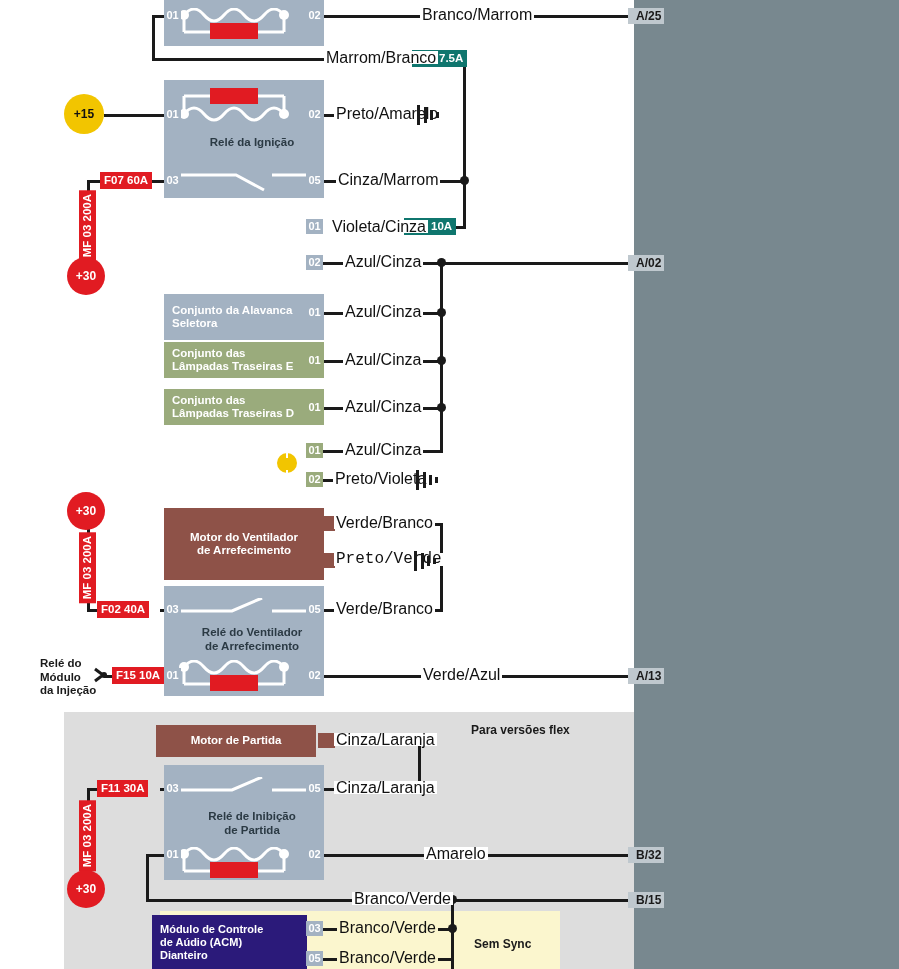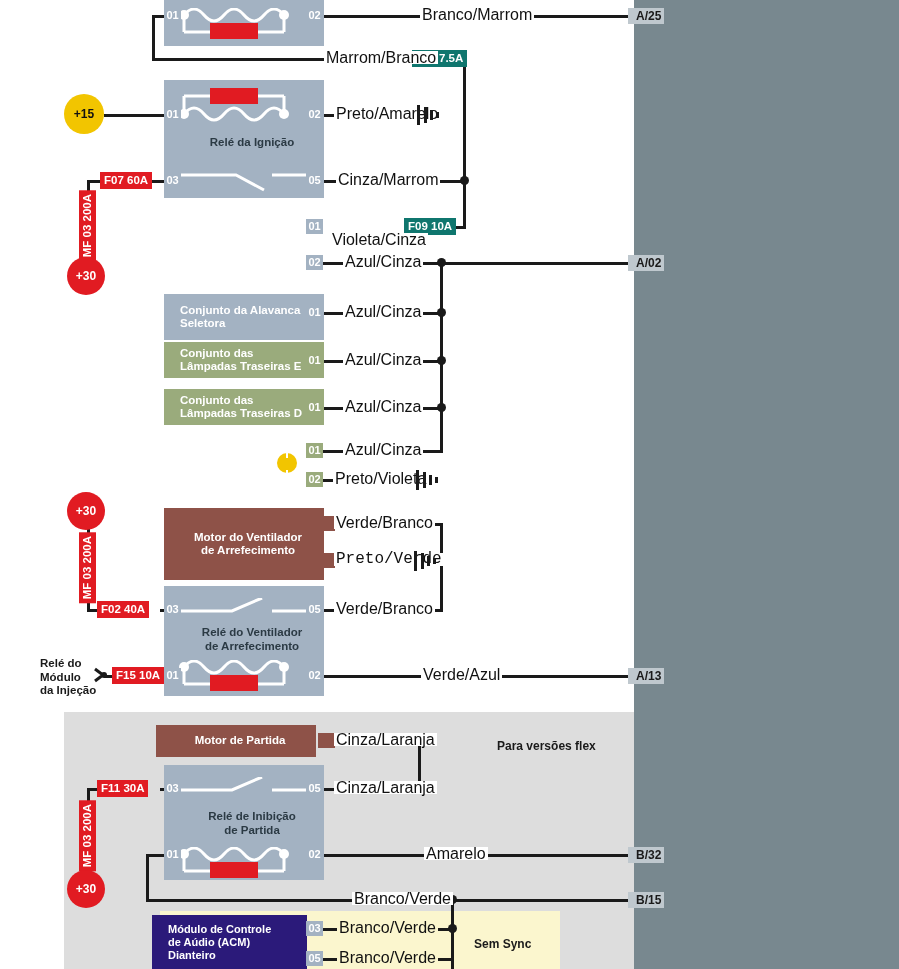--- a/index.html
+++ b/index.html
@@ -7,21 +7,21 @@
   body{font-family:"Liberation Sans",sans-serif;}
   #stage{position:relative;width:899px;height:969px;background:#ffffff;overflow:hidden;}
 
   
   .right-panel{position:absolute;background:#78888F;}
   .flex-zone{position:absolute;background:#DDDDDD;}
   .sync-zone{position:absolute;background:#FBF6CE;}
 
   
   .box{position:absolute;box-sizing:border-box;display:flex;align-items:center;
-       color:#ffffff;font-weight:bold;font-size:11.5px;line-height:13.5px;padding-left:8px;}
+       color:#ffffff;font-weight:bold;font-size:11.5px;line-height:13.5px;}
   .box .lbl{padding:0 8px;white-space:pre-line;}
   .box.center .lbl{width:100%;text-align:center;}
   .c-relay{background:#A3B2C2;color:#2b3a44;}
   .c-blue{background:#0C93DC;}
   .c-slate{background:#A3B2C2;}
   .c-olive{background:#9AAB7C;}
   .c-brown{background:#8E5248;}
   .c-navy{background:#2B1A7A;}
 
   
@@ -308,21 +308,21 @@
 
   <div class="pwr y" style="left:64px;top:94px;width:40px;height:40px;">+15</div>
   <div class="pwr r" style="left:67px;top:257px;width:38px;height:38px;">+30</div>
   <div class="pwr r" style="left:67px;top:492px;width:38px;height:38px;">+30</div>
   <div class="pwr r" style="left:67px;top:870px;width:38px;height:38px;">+30</div>
 
   <div class="wlbl" style="left:420px;top:8px;">Branco/Marrom</div>
   <div class="wlbl" style="left:324px;top:51px;">Marrom/Branco</div>
   <div class="wlbl" style="left:334px;top:107px;">Preto/Amarelo</div>
   <div class="wlbl" style="left:336px;top:173px;">Cinza/Marrom</div>
-  <div class="wlbl" style="left:330px;top:233px;">Violeta/Cinza</div>
+  <div class="wlbl" style="left:330px;top:220px;">Violeta/Cinza</div>
   <div class="wlbl" style="left:343px;top:255px;">Azul/Cinza</div>
   <div class="wlbl" style="left:343px;top:305px;">Azul/Cinza</div>
   <div class="wlbl" style="left:343px;top:353px;">Azul/Cinza</div>
   <div class="wlbl" style="left:343px;top:400px;">Azul/Cinza</div>
   <div class="wlbl" style="left:343px;top:443px;">Azul/Cinza</div>
   <div class="wlbl" style="left:333px;top:472px;">Preto/Violeta</div>
   <div class="wlbl" style="left:334px;top:516px;">Verde/Branco</div>
   <div class="wlbl" style="left:334px;top:553px;font-family:Liberation Mono, monospace;">Preto/Verde</div>
   <div class="wlbl" style="left:334px;top:602px;">Verde/Branco</div>
   <div class="wlbl" style="left:421px;top:668px;">Verde/Azul</div>
@@ -361,21 +361,21 @@
   <div class="ltext" style="left:40px;top:657px;width:62px;">Relé do
 Módulo
 da Injeção</div>
   <div class="gnd" style="left:94px;top:667px;">
     <svg width="14" height="16" viewBox="0 0 14 16">
       <path d="M1,2 L9,8 L1,14" stroke="#1a1a1a" stroke-width="3" fill="none"></path>
       <circle cx="10" cy="8" r="3" fill="#1a1a1a"></circle>
     </svg>
   </div>
 
-  <div class="note" style="left:497px;top:723px;margin-top:16px;">Para versões flex</div>
+  <div class="note" style="left:471px;top:723px;">Para versões flex</div>
   <div class="note" style="left:474px;top:918px;margin-top:19px;">Sem Sync</div>
 
   <div class="conn" style="left:628px;top:8px;">A/25</div>
   <div class="conn" style="left:628px;top:255px;">A/02</div>
   <div class="conn" style="left:628px;top:668px;">A/13</div>
   <div class="conn" style="left:628px;top:847px;">B/32</div>
   <div class="conn" style="left:628px;top:892px;">B/15</div>
 
 </div>
 

